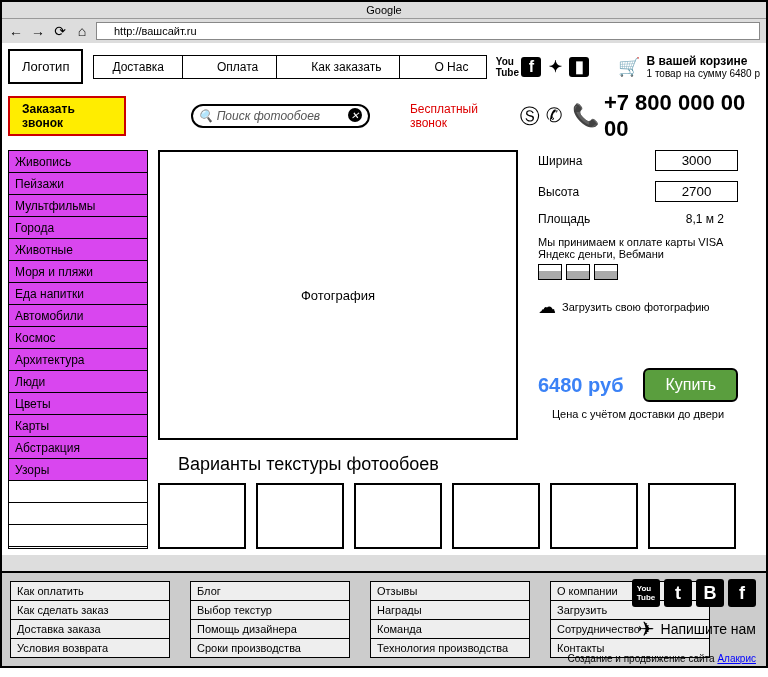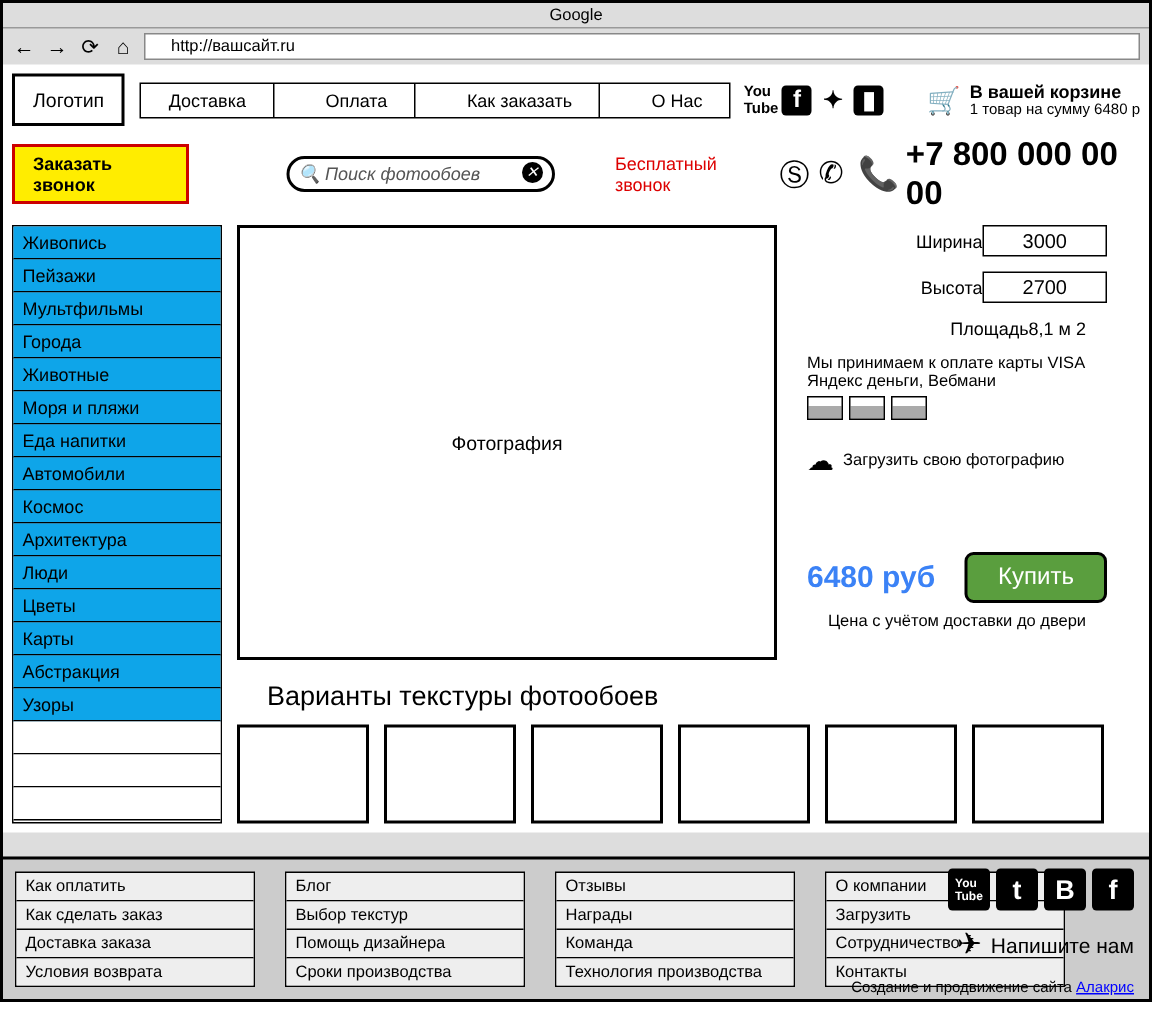--- a/index.html
+++ b/index.html
@@ -22,26 +22,26 @@
 .row2 { display: flex; align-items: center; gap: 10px; margin-bottom: 8px; }
 .callback-btn { background: #ffed00; border: 2px solid #c00; padding: 4px 12px; font-weight: bold; font-size: 12px; cursor: pointer; }
 .search-wrap { position: relative; border: 2px solid #000; border-radius: 14px; padding: 3px 24px 3px 24px; width: 190px; font-style: italic; color: #555; margin-left: 55px; }
 .search-wrap .mag { position: absolute; left: 6px; top: 3px; }
 .search-wrap .clr { position: absolute; right: 6px; top: 2px; background: #000; color:#fff; border-radius:50%; width:14px; height:14px; font-size:10px; display:flex; align-items:center; justify-content:center; cursor:pointer; }
 .free-call { color: #d00; font-size: 12px; margin-left: 30px; }
 .phone-icons { display: flex; gap: 6px; font-size: 20px; }
 .phone-num { font-size: 22px; font-weight: bold; display: flex; align-items: center; gap: 4px; margin-left: auto; }
 .main { display: flex; gap: 10px; }
 .sidebar { width: 140px; border: 1px solid #000; }
-.sidebar .cat { border-bottom: 1px solid #000; padding: 4px 6px; font-size: 12px; background: #0ea5e9; cursor: pointer; height: 22px; }
+.sidebar .cat { border-bottom: 1px solid #000; padding: 4px 6px; font-size: 12px; background: #d946ef; cursor: pointer; height: 22px; }
 .sidebar .cat:nth-last-child(-n+3) { background: #fff; }
 .center { flex: 1; }
 .photo-box { border: 2px solid #000; width: 360px; height: 290px; display: flex; align-items: center; justify-content: center; font-size: 13px; }
 .right-col { width: 200px; font-size: 12px; }
-.dim-row { display: flex; justify-content: flex-end; align-items: center; margin-bottom: 10px; }
+.dim-row { display: flex; justify-content: space-between; align-items: center; margin-bottom: 10px; }
 .dim-input { border: 1px solid #000; width: 83px; text-align: center; padding: 2px; }
 .pay-note { margin-top: 10px; font-size: 11px; }
 .pay-cards { display: flex; gap: 4px; margin-top: 4px; }
 .pay-cards .card { width: 24px; height: 16px; border: 1px solid #000; background: linear-gradient(#fff 40%, #aaa 40%); }
 .upload-row { display: flex; gap: 6px; align-items: center; margin-top: 16px; font-size: 11px; }
 .price-row { display: flex; justify-content: space-between; align-items: center; margin-top: 50px; }
 .price { color: #3b82f6; font-size: 20px; font-weight: bold; }
 .buy-btn { background: #5a9e3e; color: #fff; border: 2px solid #000; padding: 6px 20px; font-size: 16px; border-radius: 6px; cursor: pointer; }
 .price-note { font-size: 11px; margin-top: 6px; text-align: center; }
 .textures-title { font-size: 18px; margin: 14px 0 8px 20px; }

